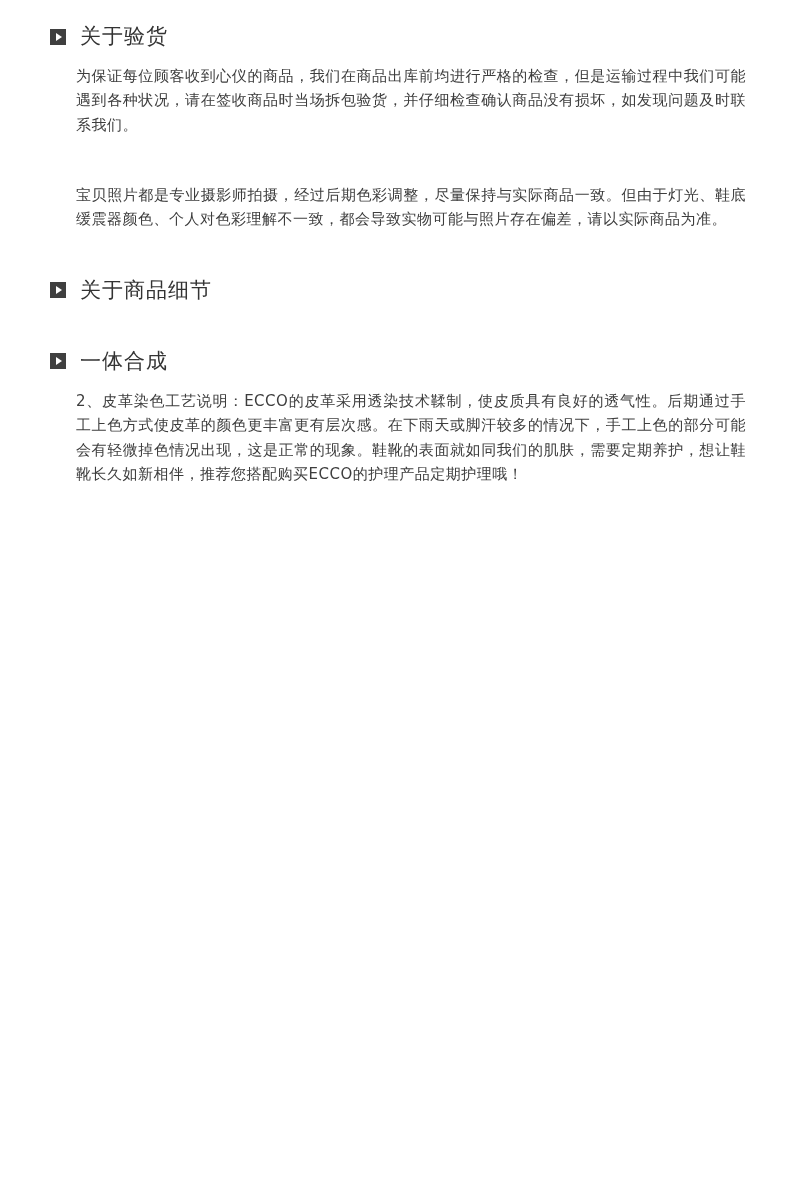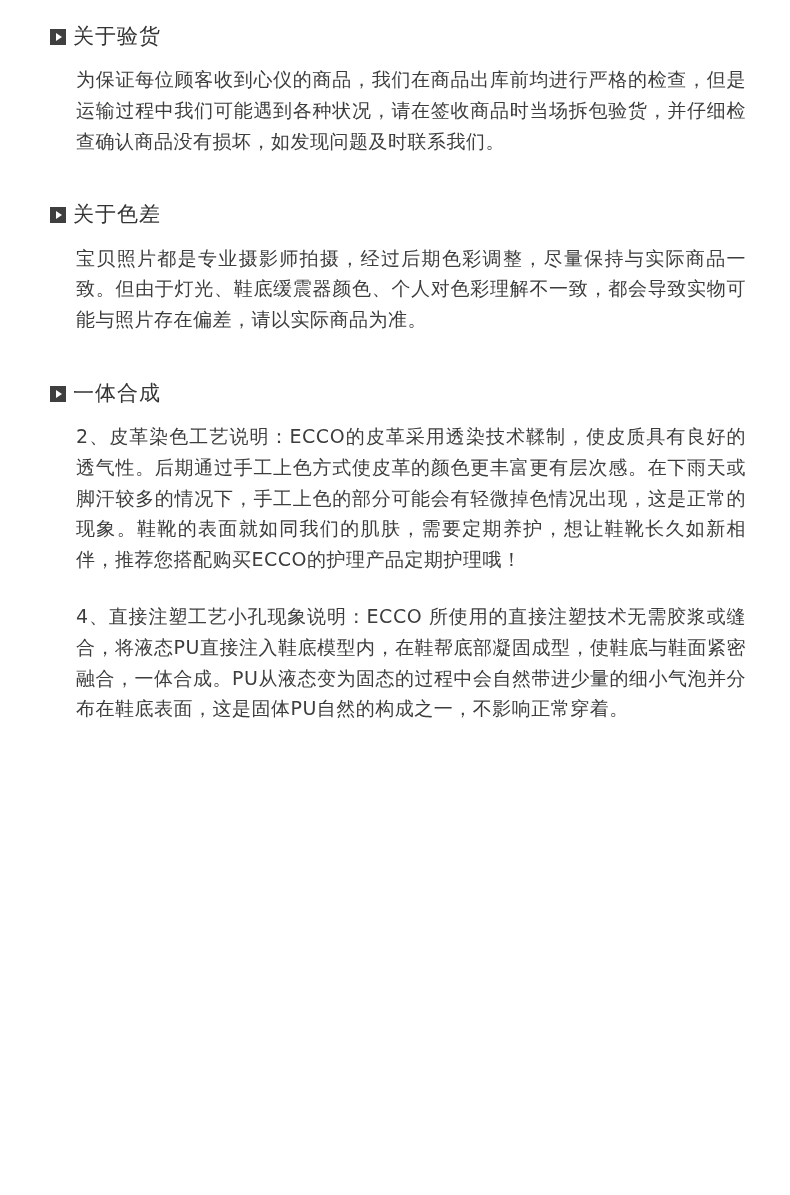--- a/index.html
+++ b/index.html
@@ -17,21 +17,21 @@
   }
   .section {
     margin-bottom: 46px;
   }
   .section:last-child {
     margin-bottom: 0;
   }
   .section-header {
     display: flex;
     align-items: center;
-    gap: 7px;
+    gap: 14px;
     margin-bottom: 15px;
   }
   .marker {
     width: 16px;
     height: 16px;
     background: #3f3f3f;
     position: relative;
     flex: 0 0 auto;
   }
   .marker::after {
@@ -49,21 +49,21 @@
     font-size: 21px;
     color: #333333;
     letter-spacing: 1px;
     line-height: 1.2;
   }
   .section-body {
     margin-left: 26px;
   }
   .section-body p {
     margin: 0 0 26px 0;
-    font-size: 19px;
+    font-size: 15px;
     line-height: 1.62;
     color: #3d3d3d;
     text-align: justify;
     letter-spacing: 0.5px;
   }
   .section-body p:last-child {
     margin-bottom: 0;
   }
 </style>
 </head>
@@ -75,36 +75,35 @@
     <div class="section-header">
       <span class="marker"></span>
       <span class="section-title">关于验货</span>
     </div>
     <div class="section-body">
       <p>为保证每位顾客收到心仪的商品，我们在商品出库前均进行严格的检查，但是运输过程中我们可能遇到各种状况，请在签收商品时当场拆包验货，并仔细检查确认商品没有损坏，如发现问题及时联系我们。</p>
     </div>
   </div>
 
   <div class="section">
-    <div class="section-header">
-      <span class="marker"></span>
-      <span class="section-title">关于色差</span>
-    </div>
     <div class="section-body">
       <p>宝贝照片都是专业摄影师拍摄，经过后期色彩调整，尽量保持与实际商品一致。但由于灯光、鞋底缓震器颜色、个人对色彩理解不一致，都会导致实物可能与照片存在偏差，请以实际商品为准。</p>
     </div>
   </div>
 
   <div class="section">
+    <div class="section-header">
+      <span class="marker"></span>
+      <span class="section-title">关于商品细节</span>
+    </div>
   </div>
 
   <div class="section">
     <div class="section-header">
       <span class="marker"></span>
       <span class="section-title">一体合成</span>
     </div>
     <div class="section-body">
       <p>2、皮革染色工艺说明：ECCO的皮革采用透染技术鞣制，使皮质具有良好的透气性。后期通过手工上色方式使皮革的颜色更丰富更有层次感。在下雨天或脚汗较多的情况下，手工上色的部分可能会有轻微掉色情况出现，这是正常的现象。鞋靴的表面就如同我们的肌肤，需要定期养护，想让鞋靴长久如新相伴，推荐您搭配购买ECCO的护理产品定期护理哦！</p>
-      <p>4、直接注塑工艺小孔现象说明：ECCO 所使用的直接注塑技术无需胶浆或缝合，将液态PU直接注入鞋底模型内，在鞋帮底部凝固成型，使鞋底与鞋面紧密融合，一体合成。PU从液态变为固态的过程中会自然带进少量的细小气泡并分布在鞋底表面，这是固体PU自然的构成之一，不影响正常穿着。</p>
     </div>
   </div>
 
 </div>
 
 </body></html>

